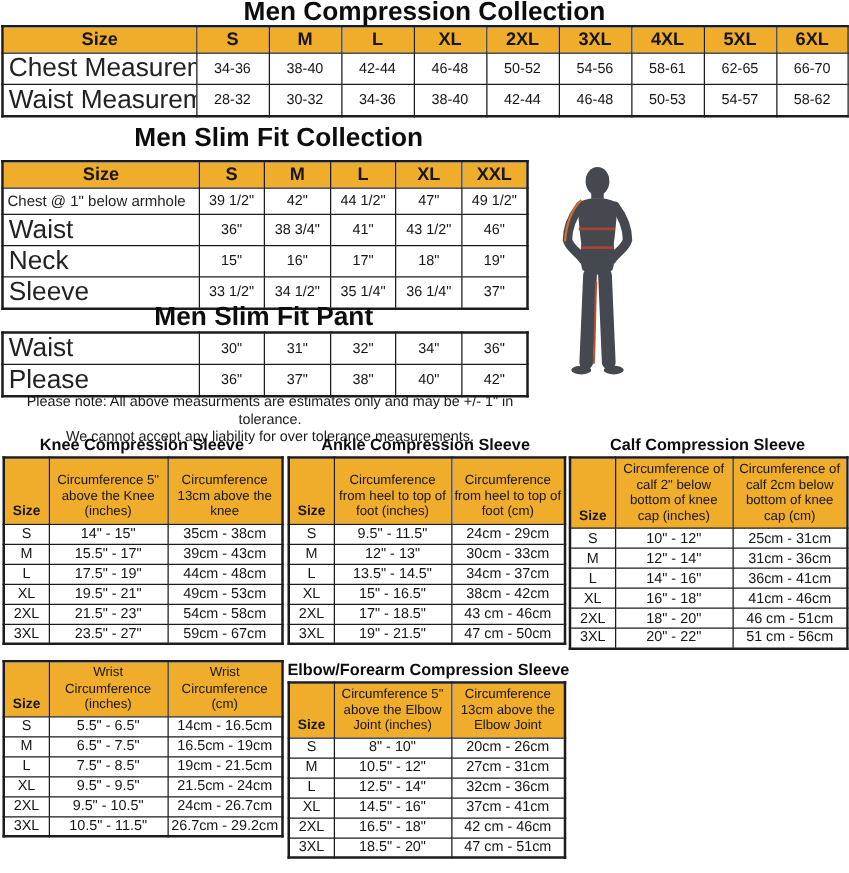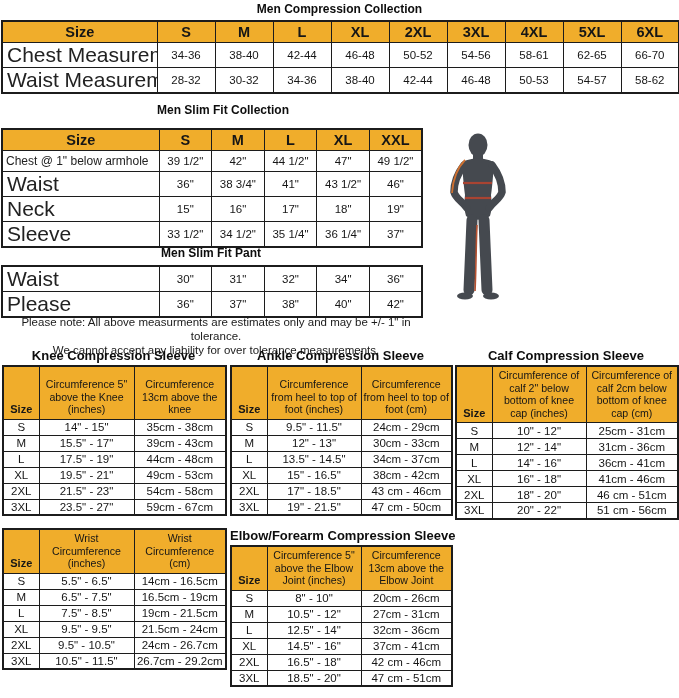--- a/index.html
+++ b/index.html
@@ -5,21 +5,21 @@
   * { box-sizing: border-box; }
   html,body { margin:0; padding:0; }
   body {
     width:679px; height:698px; background:#ffffff;
     font-family:"Liberation Sans", sans-serif; color:#161616;
   }
   .page { position:relative; width:679px; height:698px; overflow:hidden; }
 
   .tbl-title {
     font-weight:bold; text-align:center; color:#0d0d0d;
-    font-size:12px; line-height:17px; white-space:nowrap;
+    font-size:21px; line-height:17px; white-space:nowrap;
   }
   .sub-title {
     font-weight:bold; text-align:center; color:#0d0d0d;
     font-size:13px; line-height:15px; margin-bottom:2px; white-space:nowrap;
   }
 
   table { border-collapse:collapse; table-layout:fixed; width:100%;
           border:2px solid #1c1c1c; }
   th, td { border:1px solid #1c1c1c; text-align:center; padding:0 2px;
            overflow:hidden; }

